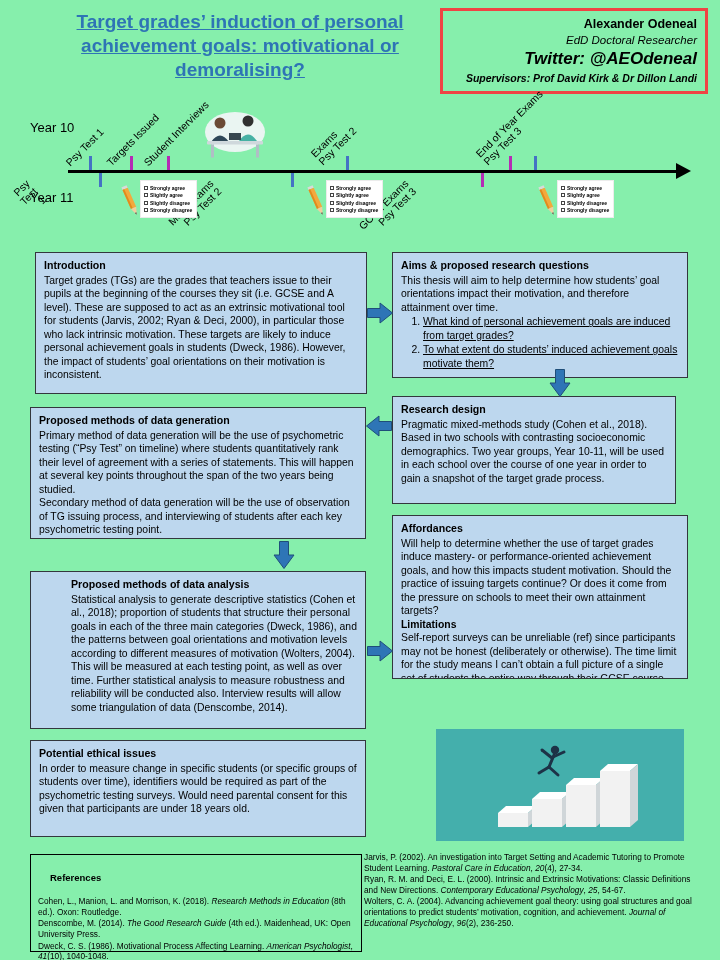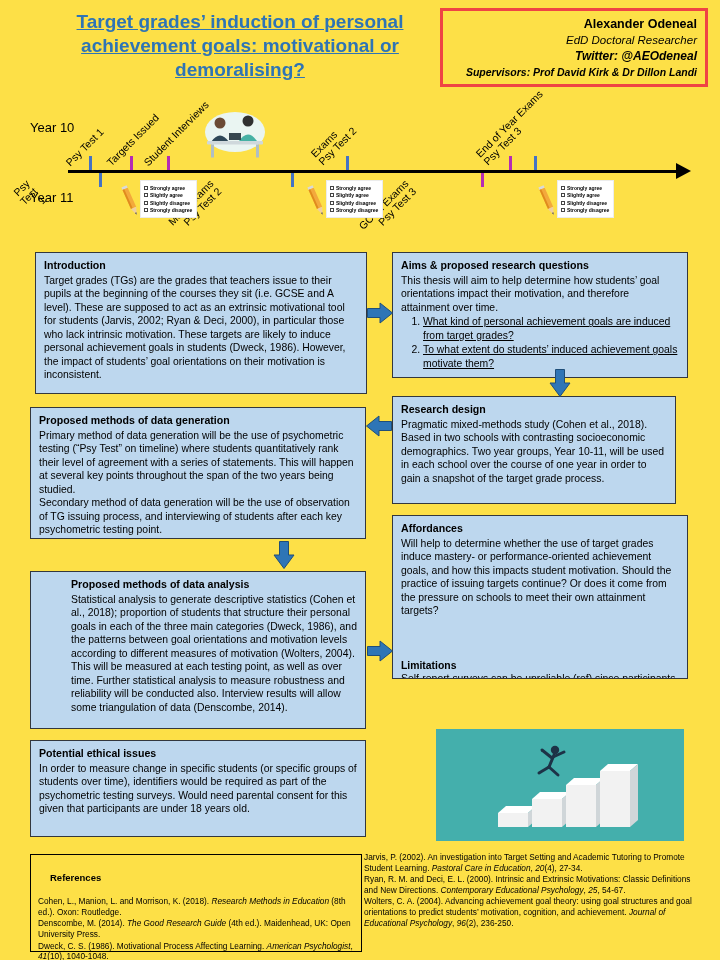--- a/index.html
+++ b/index.html
@@ -1,27 +1,27 @@
 <!DOCTYPE html>
 <html><head>
 <meta charset="utf-8">
 <style>
   html,body{margin:0;padding:0;background:#fff;}
-  .poster{position:relative;width:720px;height:960px;background:#fde047;overflow:hidden;
+  .poster{position:relative;width:720px;height:960px;background:#86efac;overflow:hidden;
           font-family:"Liberation Sans", sans-serif;color:#000;}
 
   
   .title{position:absolute;left:50px;top:10px;width:380px;margin:0;
          font-size:19px;line-height:1.25;font-weight:bold;color:#2E74B5;
          text-align:center;text-decoration:underline;}
   .author-box{position:absolute;left:440px;top:8px;width:268px;box-sizing:border-box;
               border:3px solid #ef4444;padding:5px 8px;text-align:right;line-height:1.35;}
   .author-name{font-weight:bold;font-size:12.5px;}
   .author-role{font-style:italic;font-size:11.5px;}
-  .author-twitter{font-style:italic;font-weight:bold;font-size:12px;}
+  .author-twitter{font-style:italic;font-weight:bold;font-size:17px;}
   .author-supervisors{font-style:italic;font-weight:bold;font-size:10.5px;}
 
   
   .timeline{position:absolute;left:0;top:98px;width:632px;height:142px;}
   .year-label{position:absolute;left:30px;font-size:13px;}
   .y10{top:22px;} .y11{top:92px;}
   .tl-line{position:absolute;left:68px;top:72px;width:612px;height:2.5px;background:#000;}
   .tl-arrowhead{position:absolute;left:676px;top:65px;width:0;height:0;
                 border-left:15px solid #000;border-top:8px solid transparent;border-bottom:8px solid transparent;}
   .tick{position:absolute;width:3px;height:14px;}
@@ -48,21 +48,21 @@
   .tbox p + p{margin-top:0;}
   #box-intro{left:35px;top:252px;width:332px;height:142px;}
   #box-aims{left:392px;top:252px;width:296px;height:126px;}
   #box-aims ol{margin:1px 0 0 0;padding-left:22px;text-decoration:underline;}
   #box-aims li{margin:0 0 1px 0;}
   #box-design{left:392px;top:396px;width:284px;height:108px;}
   #box-generation{left:30px;top:407px;width:336px;height:132px;}
   #box-affordances{left:392px;top:515px;width:296px;height:164px;}
   #box-analysis{left:30px;top:571px;width:336px;height:158px;padding-left:40px;}
   #box-ethics{left:30px;top:740px;width:336px;height:97px;}
-  .subhead{font-weight:bold;margin-top:41px;}
+  .subhead{font-weight:bold;}
 
   
   .flow-arrow{position:absolute;}
 
   
   .illustration{position:absolute;left:436px;top:729px;width:248px;height:112px;}
 
   
   .refs-left{position:absolute;left:30px;top:854px;width:332px;height:98px;box-sizing:border-box;
              border:1px solid #000;padding:5px 7px;font-size:8.3px;line-height:1.28;}

